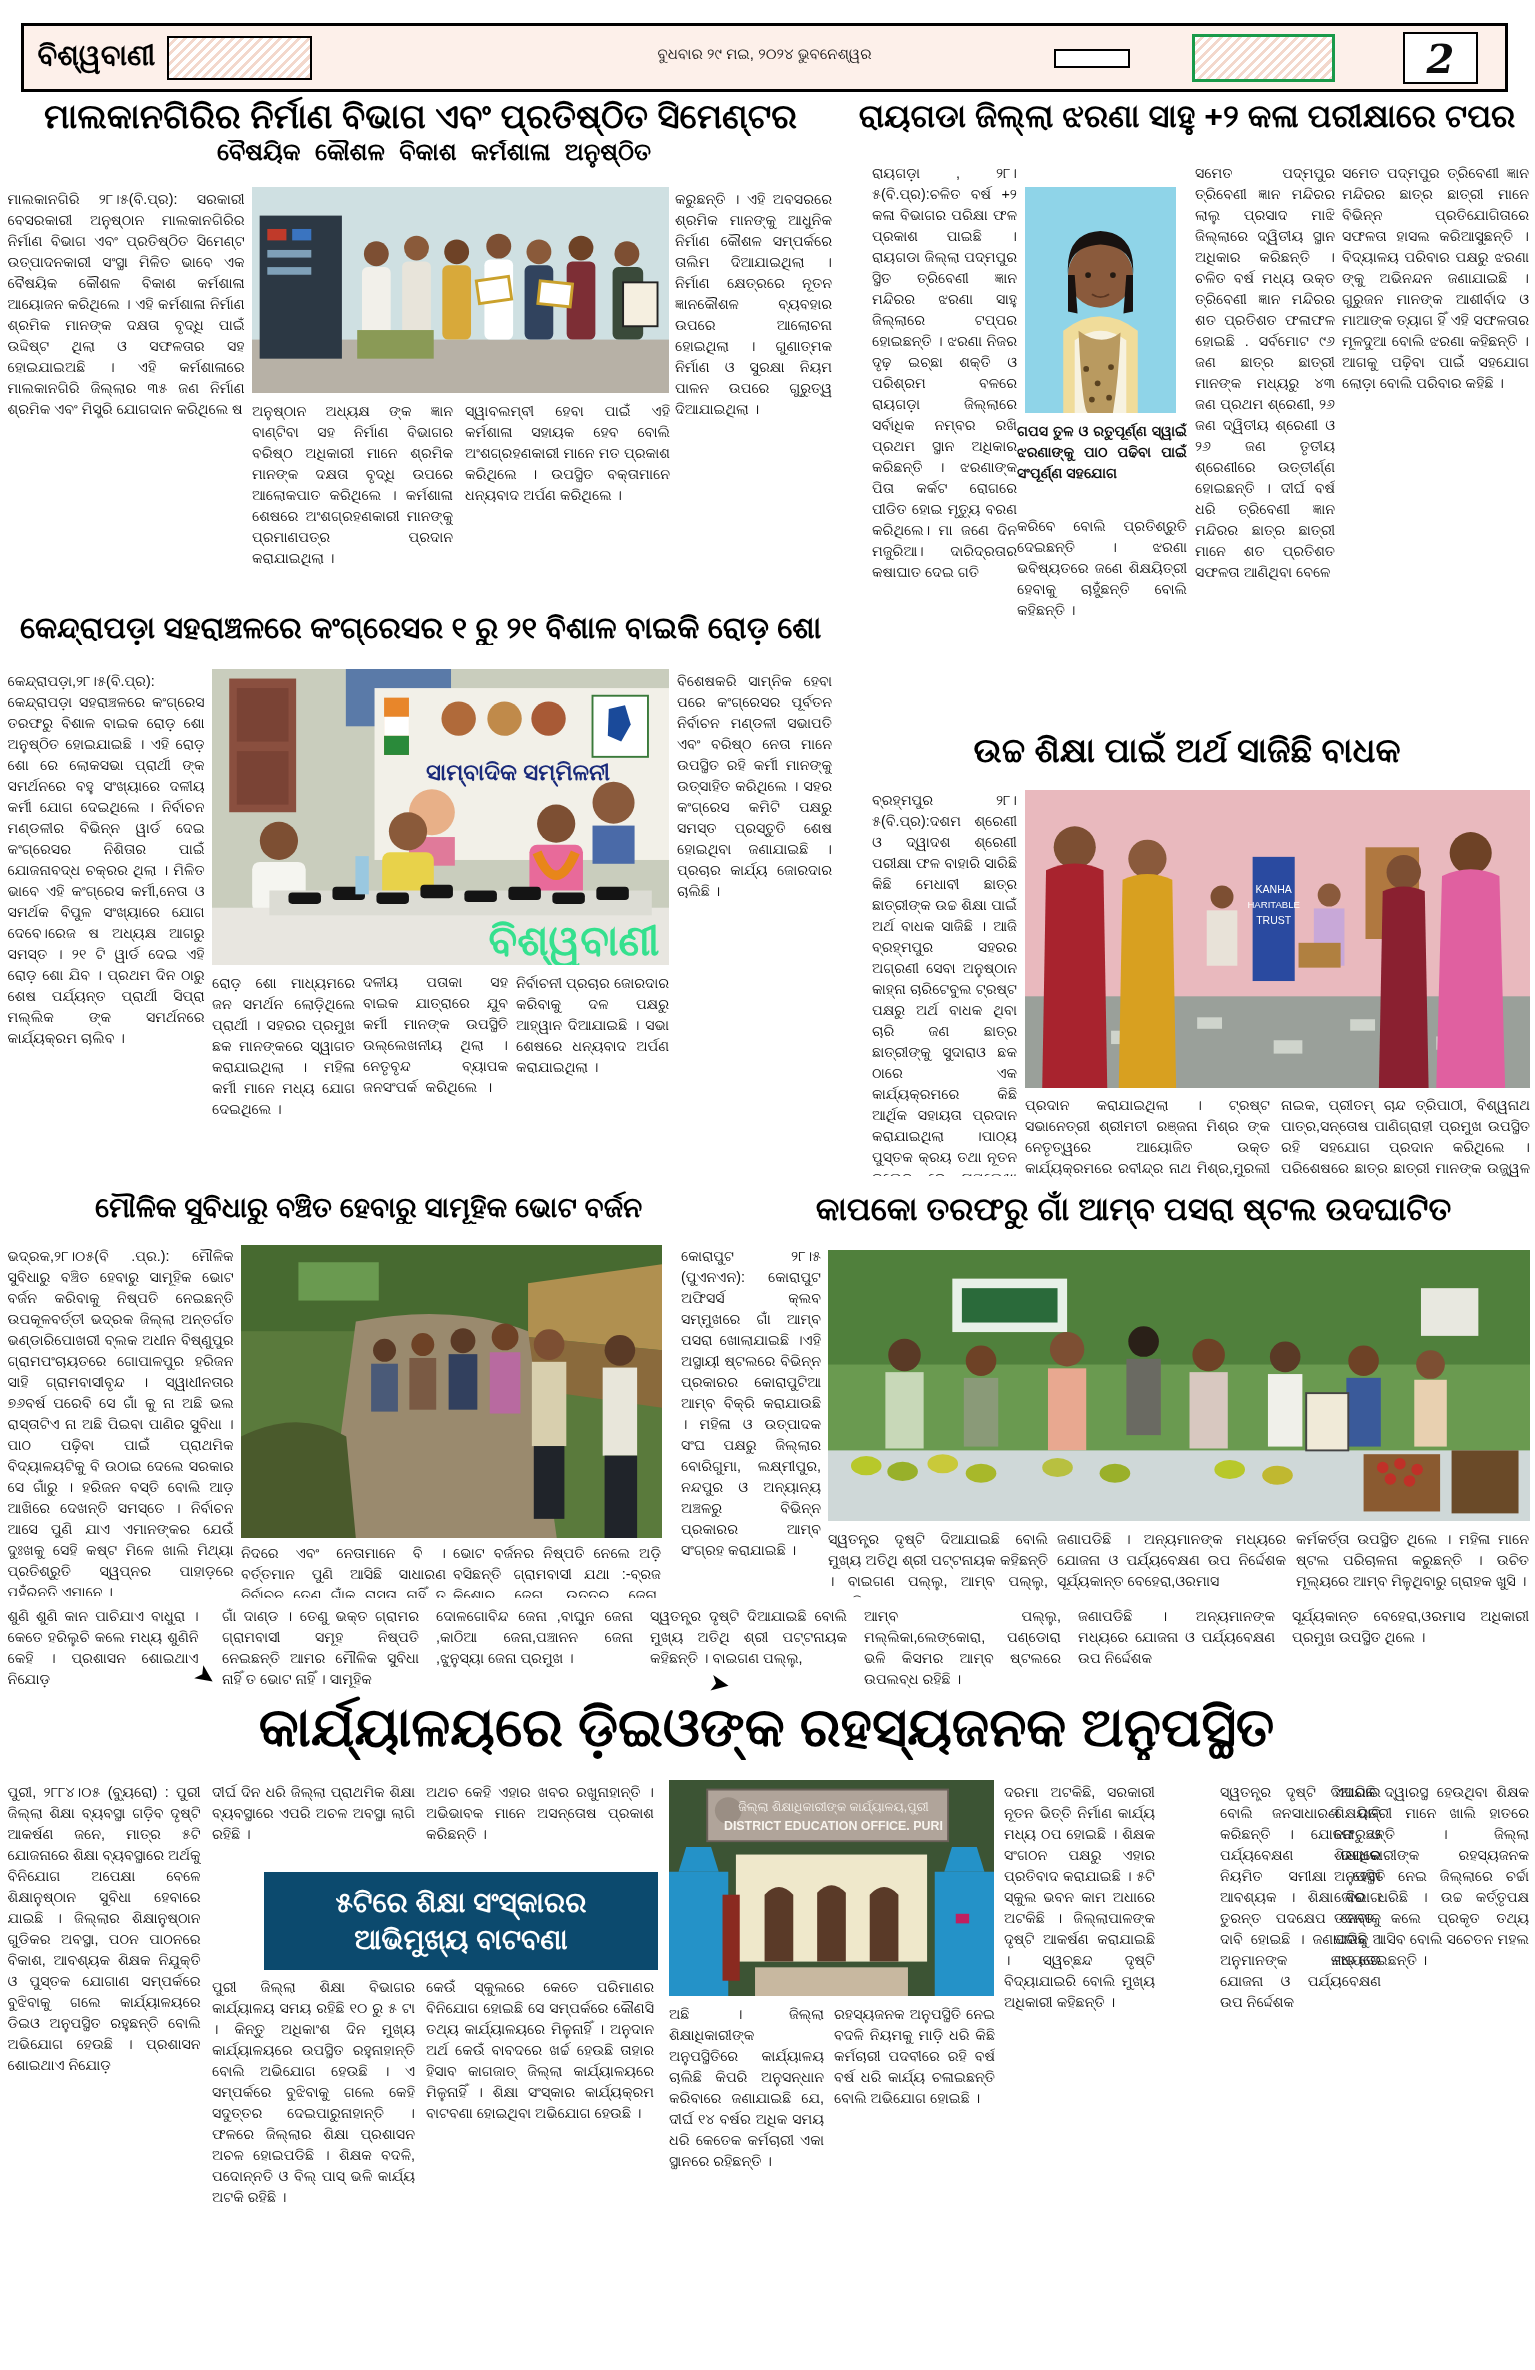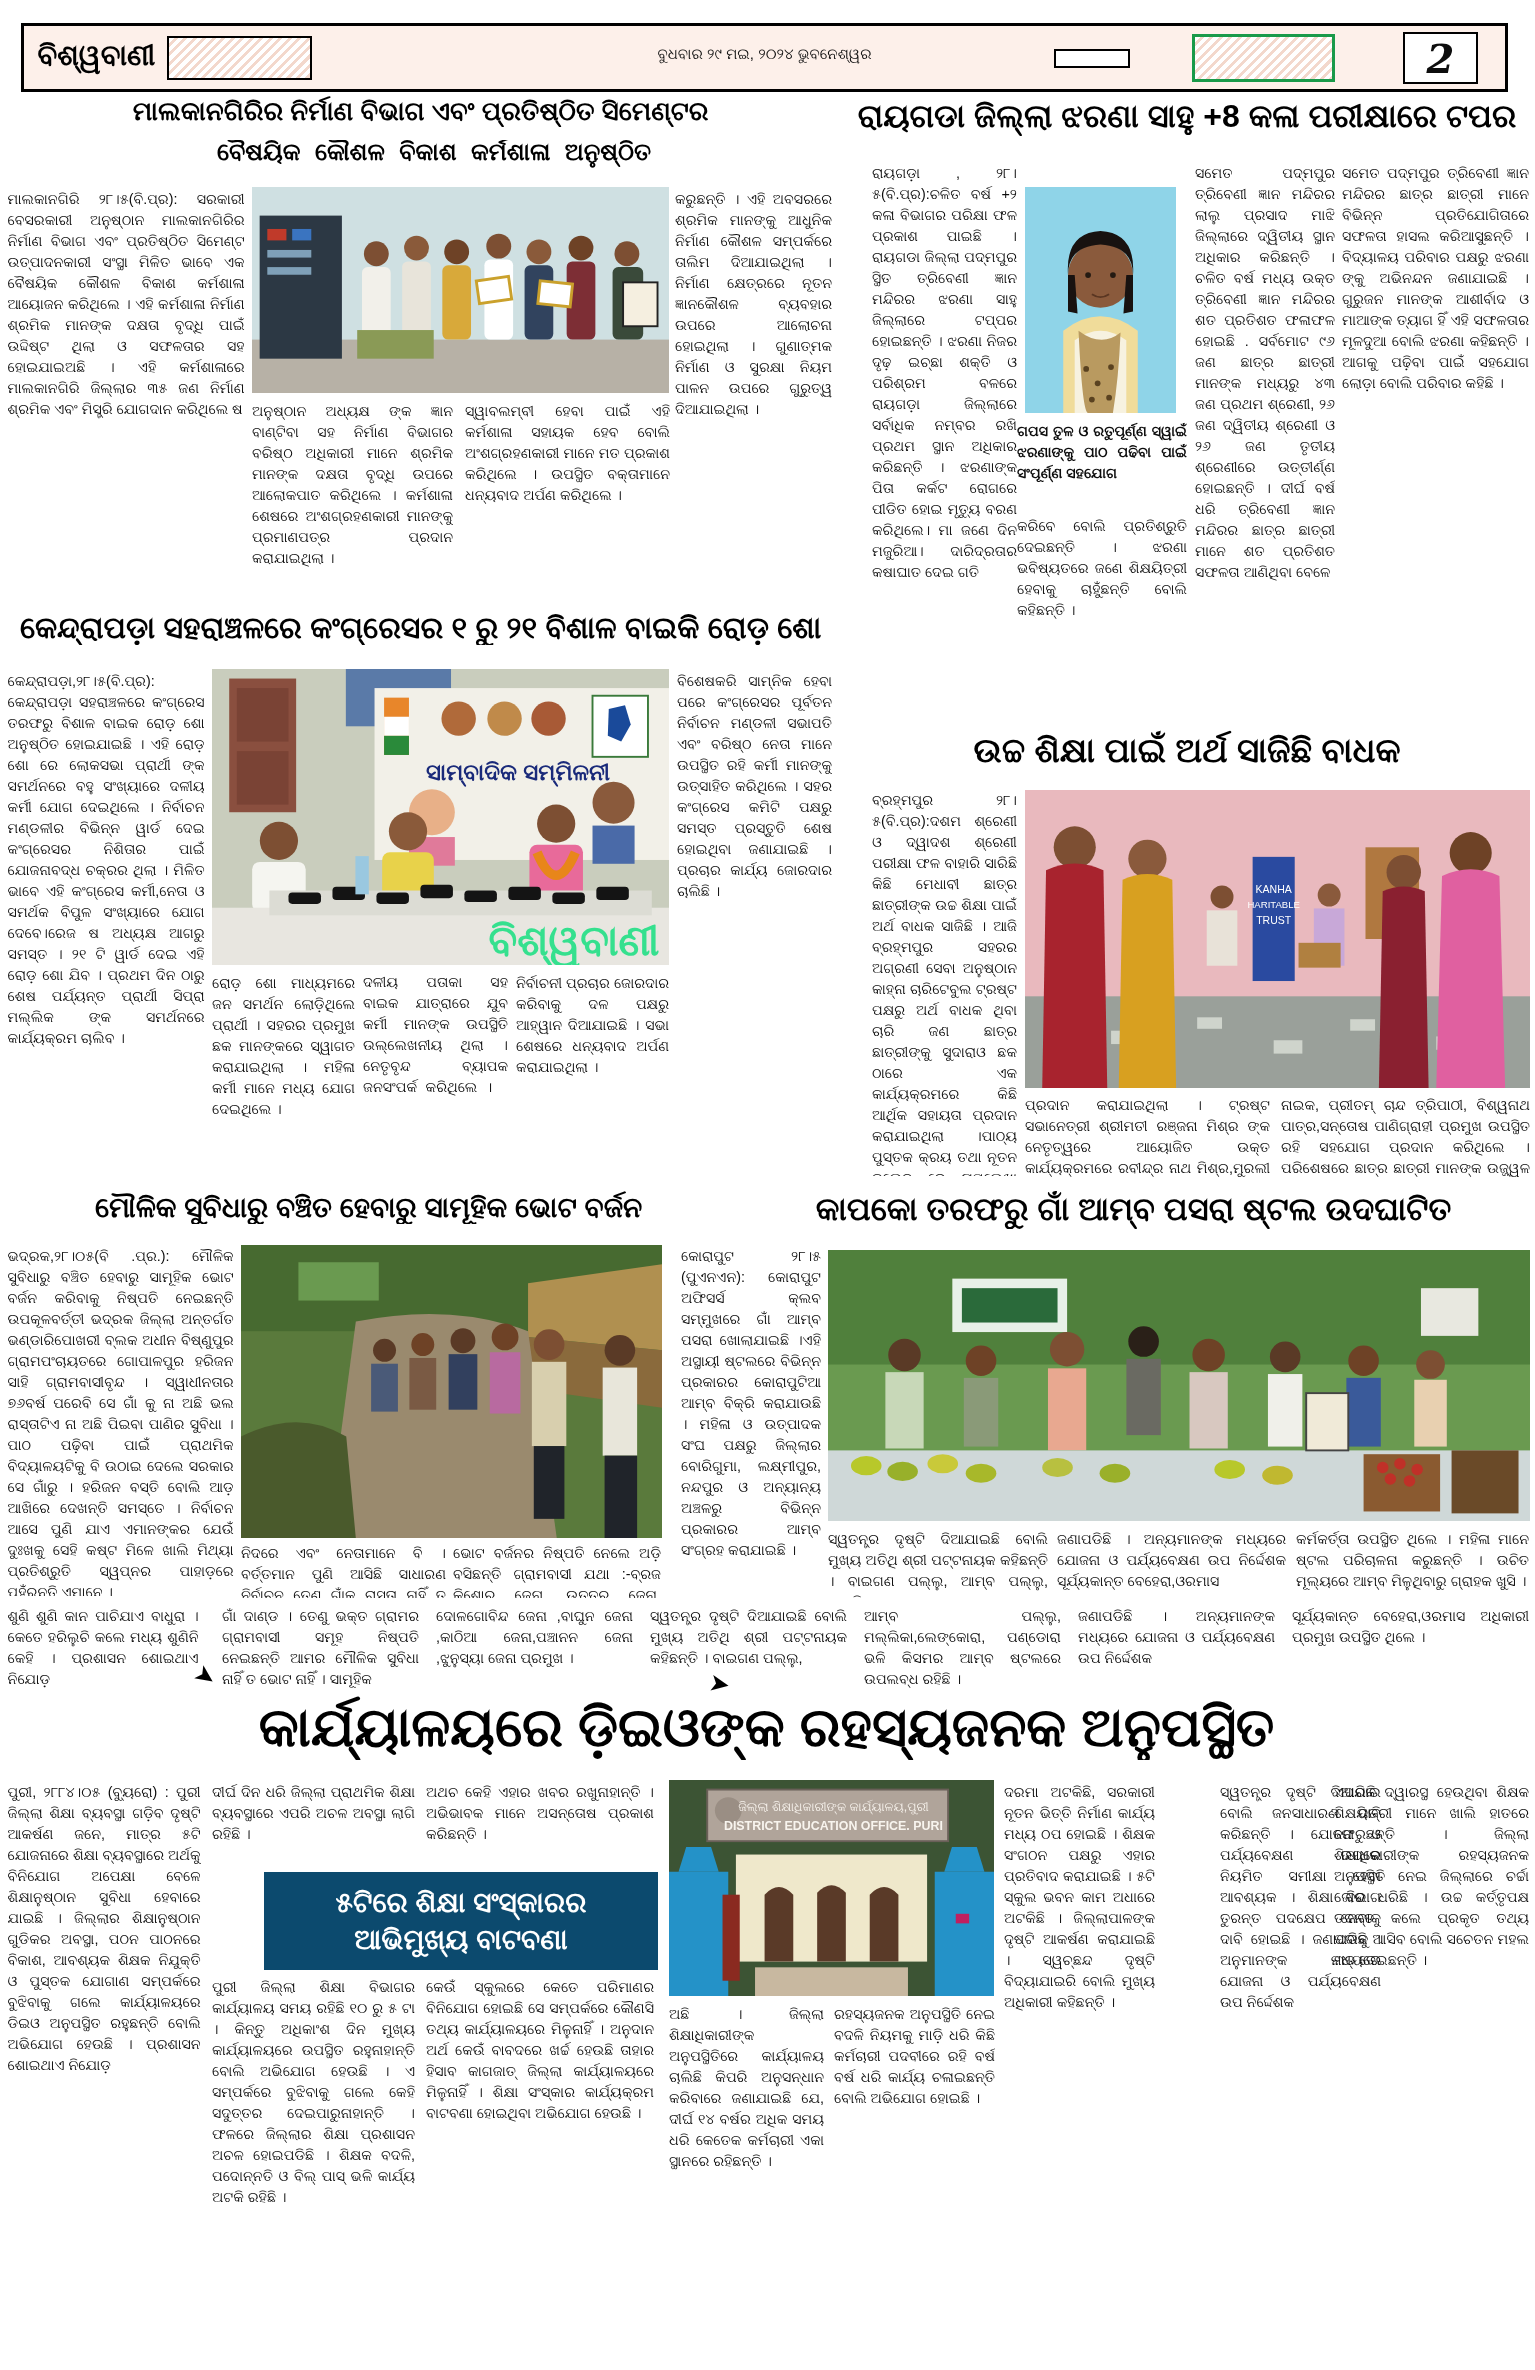--- a/index.html
+++ b/index.html
@@ -40,21 +40,21 @@
     <div class="abs" id="logo">ବିଶ୍ୱବାଣୀ</div>
     <div class="abs hatch" id="logo-plate"></div>
     <div class="abs" id="date-line">ବୁଧବାର  ୨୯ ମଇ, ୨୦୨୪ ଭୁବନେଶ୍ୱର</div>
     <div class="abs" id="hdr-white"></div>
     <div class="abs hatch" id="hdr-green"></div>
     <div class="abs" id="page-no-box">
       <div id="page-no">2</div>
     </div>
   </div>
 
-  <div class="hl" style="left:9.6px;top:96px;width:822px;font-size:26px;">ମାଲକାନଗିରିର ନିର୍ମାଣ ବିଭାଗ ଏବଂ ପ୍ରତିଷ୍ଠିତ ସିମେଣ୍ଟର</div>
+  <div class="hl" style="left:9.6px;top:96px;width:822px;font-size:34px;">ମାଲକାନଗିରିର ନିର୍ମାଣ ବିଭାଗ ଏବଂ ପ୍ରତିଷ୍ଠିତ ସିମେଣ୍ଟର</div>
   <div class="hl" style="left:23px;top:140px;width:822px;font-size:24px;font-family:Liberation Mono, monospace;">ବୈଷୟିକ କୌଶଳ ବିକାଶ କର୍ମଶାଳା ଅନୁଷ୍ଠିତ</div>
   <div class="col" style="left:7.6px;top:189px;width:237px;height:411px;">ମାଲକାନଗିରି ୨୮।୫(ବି.ପ୍ର): ସରକାରୀ ବେସରକାରୀ ଅନୁଷ୍ଠାନ ମାଲକାନଗିରିର ନିର୍ମାଣ ବିଭାଗ ଏବଂ ପ୍ରତିଷ୍ଠିତ ସିମେଣ୍ଟ ଉତ୍ପାଦନକାରୀ ସଂସ୍ଥା ମିଳିତ ଭାବେ ଏକ ବୈଷୟିକ କୌଶଳ ବିକାଶ କର୍ମଶାଳା ଆୟୋଜନ କରିଥିଲେ । ଏହି କର୍ମଶାଳା ନିର୍ମାଣ ଶ୍ରମିକ ମାନଙ୍କ ଦକ୍ଷତା ବୃଦ୍ଧି ପାଇଁ ଉଦ୍ଦିଷ୍ଟ ଥିଲା ଓ ସଫଳତାର ସହ ହୋଇଯାଇଅଛି । ଏହି କର୍ମଶାଳାରେ ମାଲକାନଗିରି ଜିଲ୍ଲାର ୩୫ ଜଣ ନିର୍ମାଣ ଶ୍ରମିକ ଏବଂ ମିସ୍ତ୍ରି ଯୋଗଦାନ କରିଥିଲେ ଷ</div>
   <div class="abs" style="left:252px;top:187px;width:417px;height:206px;">
     <svg width="417" height="206" viewBox="0 0 436 216" preserveAspectRatio="none">
       <rect width="436" height="216" fill="#cfe0e2"></rect>
       <rect y="160" width="436" height="56" fill="#b7b1a6"></rect>
       <rect x="8" y="30" width="86" height="150" fill="#2c3844"></rect>
       <rect x="16" y="44" width="20" height="12" fill="#c03a2a"></rect>
         <rect x="42" y="44" width="20" height="12" fill="#3a74c0"></rect>
       <rect x="16" y="66" width="46" height="8" fill="#7fa0b8"></rect>
@@ -76,21 +76,21 @@
       <rect x="236" y="96" width="34" height="24" fill="#fff" stroke="#caa12c" stroke-width="3" transform="rotate(-8 253 108)"></rect>
       <rect x="300" y="100" width="34" height="24" fill="#fff" stroke="#caa12c" stroke-width="3" transform="rotate(6 317 112)"></rect>
       <rect x="388" y="100" width="36" height="46" fill="#f5efe0" stroke="#222" stroke-width="2"></rect>
       <rect x="110" y="150" width="80" height="30" fill="#8a9a56"></rect>
     </svg>
   </div>
   <div class="col" style="left:675px;top:189px;width:157px;height:411px;">କରୁଛନ୍ତି । ଏହି ଅବସରରେ ଶ୍ରମିକ ମାନଙ୍କୁ ଆଧୁନିକ ନିର୍ମାଣ କୌଶଳ ସମ୍ପର୍କରେ ତାଲିମ ଦିଆଯାଇଥିଲା । ନିର୍ମାଣ କ୍ଷେତ୍ରରେ ନୂତନ ଜ୍ଞାନକୌଶଳ ବ୍ୟବହାର ଉପରେ ଆଲୋଚନା ହୋଇଥିଲା । ଗୁଣାତ୍ମକ ନିର୍ମାଣ ଓ ସୁରକ୍ଷା ନିୟମ ପାଳନ ଉପରେ ଗୁରୁତ୍ୱ ଦିଆଯାଇଥିଲା ।</div>
   <div class="col" style="left:252px;top:401px;width:201px;height:199px;">ଅନୁଷ୍ଠାନ ଅଧ୍ୟକ୍ଷ ଙ୍କ ଜ୍ଞାନ ବାଣ୍ଟିବା ସହ ନିର୍ମାଣ ବିଭାଗର ବରିଷ୍ଠ ଅଧିକାରୀ ମାନେ ଶ୍ରମିକ ମାନଙ୍କ ଦକ୍ଷତା ବୃଦ୍ଧି ଉପରେ ଆଲୋକପାତ କରିଥିଲେ । କର୍ମଶାଳା ଶେଷରେ ଅଂଶଗ୍ରହଣକାରୀ ମାନଙ୍କୁ ପ୍ରମାଣପତ୍ର ପ୍ରଦାନ କରାଯାଇଥିଲା ।</div>
   <div class="col" style="left:465px;top:401px;width:205px;height:199px;">ସ୍ୱାବଲମ୍ବୀ ହେବା ପାଇଁ ଏହି କର୍ମଶାଳା ସହାୟକ ହେବ ବୋଲି ଅଂଶଗ୍ରହଣକାରୀ ମାନେ ମତ ପ୍ରକାଶ କରିଥିଲେ । ଉପସ୍ଥିତ ବକ୍ତାମାନେ ଧନ୍ୟବାଦ ଅର୍ପଣ କରିଥିଲେ ।</div>
 
-  <div class="hl" style="left:845px;top:98px;width:684px;font-size:32px;">ରାୟଗଡା ଜିଲ୍ଲା ଝରଣା ସାହୁ +8 କଳା ପରୀକ୍ଷାରେ ଟପର</div>
+  <div class="hl" style="left:845px;top:98px;width:684px;font-size:32px;">ରାୟଗଡା ଜିଲ୍ଲା ଝରଣା ସାହୁ +୨ କଳା ପରୀକ୍ଷାରେ ଟପର</div>
   <div class="col" style="left:872px;top:163px;width:145px;height:572px;">ରାୟଗଡ଼ା , ୨୮।୫(ବି.ପ୍ର):ଚଳିତ ବର୍ଷ +୨ କଳା ବିଭାଗର ପରିକ୍ଷା ଫଳ ପ୍ରକାଶ ପାଇଛି । ରାୟଗଡା ଜିଲ୍ଲା ପଦ୍ମପୁର ସ୍ଥିତ ତ୍ରିବେଣୀ ଜ୍ଞାନ ମନ୍ଦିରର ଝରଣା ସାହୁ ଜିଲ୍ଲାରେ ଟପ୍ପର ହୋଇଛନ୍ତି । ଝରଣା ନିଜର ଦୃଢ଼ ଇଚ୍ଛା ଶକ୍ତି ଓ ପରିଶ୍ରମ ବଳରେ ରାୟଗଡ଼ା ଜିଲ୍ଲାରେ ସର୍ବାଧିକ ନମ୍ବର ରଖି ପ୍ରଥମ ସ୍ଥାନ ଅଧିକାର କରିଛନ୍ତି । ଝରଣାଙ୍କ ପିତା କର୍କଟ ରୋଗରେ ପୀଡିତ ହୋଇ ମୃତ୍ୟୁ ବରଣ କରିଥିଲେ। ମା ଜଣେ ଦିନ ମଜୁରିଆ। ଦାରିଦ୍ରତାର କଷାଘାତ ଦେଇ ଗତି</div>
   <div class="abs" style="left:1025px;top:187px;width:151px;height:226px;">
     <svg width="151" height="226" viewBox="0 0 158 236" preserveAspectRatio="none">
       <rect width="158" height="236" fill="#8fd4e8"></rect>
       <path d="M40 236 L40 150 Q79 120 118 150 L118 236 Z" fill="#f0dc9a"></path>
       <path d="M52 236 L52 160 Q79 140 106 160 L106 236 Z" fill="#f7f2e0"></path>
       <path d="M56 150 Q60 236 66 236 L92 236 Q98 200 100 152 Q80 168 56 150" fill="#b99a60"></path>
       <circle cx="64" cy="190" r="3" fill="#5a4220"></circle>
         <circle cx="76" cy="205" r="3" fill="#5a4220"></circle>
       <circle cx="90" cy="188" r="3" fill="#5a4220"></circle>

